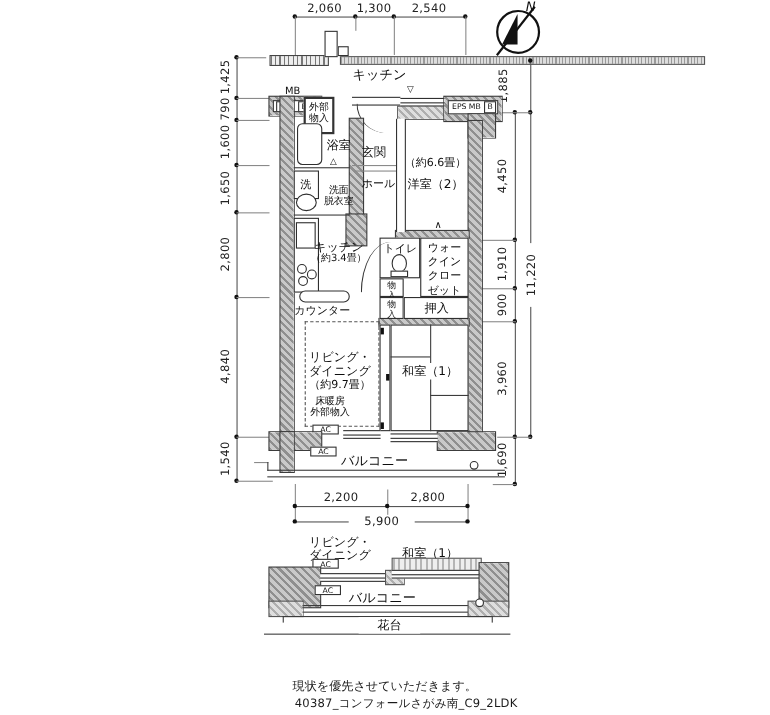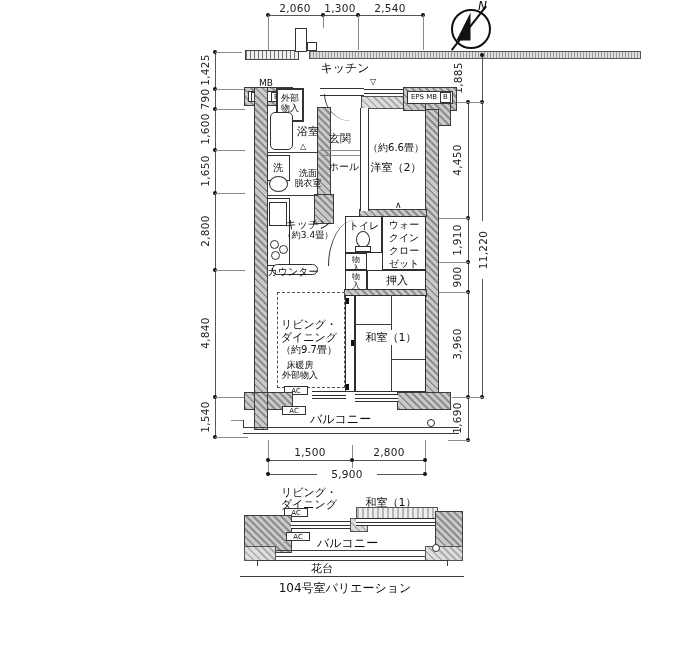--- a/index.html
+++ b/index.html
@@ -153,21 +153,21 @@
   <div class="hl" style="left:267px;top:195px;width:51px"></div>
 
   <div class="room" style="left:267px;top:198px;width:23px;height:68px"></div>
   <div class="room" style="left:269px;top:202px;width:18px;height:24px"></div>
   <div class="room" style="left:270px;top:240px;width:9px;height:9px;border-radius:50%"></div>
   <div class="room" style="left:279px;top:245px;width:9px;height:9px;border-radius:50%"></div>
   <div class="room" style="left:271px;top:251px;width:9px;height:9px;border-radius:50%"></div>
   <div class="lbl s11" style="left:282px;top:217px;width:52px">キッチン</div>
   <div class="lbl s9" style="left:280px;top:230px;width:56px">（約3.4畳）</div>
   <div class="room" style="left:272px;top:264px;width:46px;height:11px;border-radius:6px"></div>
-  <div class="lbl s10" style="left:266px;top:265px;width:54px">カウンター</div>
+  <div class="lbl s10" style="left:266px;top:275px;width:54px">カウンター</div>
 
   <div class="room" style="left:345px;top:216px;width:37px;height:37px"></div>
   <div class="lbl s10" style="left:346px;top:219px;width:36px">トイレ</div>
   <div class="room" style="left:356px;top:231px;width:14px;height:17px;border-radius:50%"></div>
   <div class="room" style="left:355px;top:246px;width:16px;height:6px"></div>
   <div style="position:absolute;left:328px;top:220px;width:26px;height:46px;border-left:1.2px solid #333;border-top-left-radius:100% 100%"></div>
 
   <div class="room" style="left:382px;top:216px;width:44px;height:54px"></div>
   <div class="lbl s10" style="left:384px;top:218px;width:40px">ウォー</div>
   <div class="lbl s10" style="left:384px;top:231px;width:40px">クイン</div>
@@ -212,21 +212,21 @@
   <div class="vl" style="left:243px;top:420px;height:8px"></div>
   <div class="room" style="left:427px;top:419px;width:8px;height:8px;border-radius:50%"></div>
 
   <div class="extv" style="left:268px;top:440px;height:34px"></div>
   <div class="extv" style="left:352px;top:445px;height:29px"></div>
   <div class="extv" style="left:425px;top:440px;height:34px"></div>
   <div class="dline" style="left:268px;top:460px;width:157px;height:1px"></div>
   <div class="dot" style="left:266px;top:458px"></div>
   <div class="dot" style="left:350px;top:458px"></div>
   <div class="dot" style="left:423px;top:458px"></div>
-  <div class="dim" style="left:280px;top:446px;width:60px">1,500</div>
+  <div class="dim" style="left:280px;top:446px;width:60px">2,200</div>
   <div class="dim" style="left:359px;top:446px;width:60px">2,800</div>
   <div class="dline" style="left:268px;top:474px;width:157px;height:1px"></div>
   <div class="dot" style="left:266px;top:472px"></div>
   <div class="dot" style="left:423px;top:472px"></div>
   <div class="dim" style="left:317px;top:468px;width:60px;background:#fff">5,900</div>
 
   <div class="lbl s11" style="left:277px;top:485px;width:64px">リビング・</div>
   <div class="lbl s11" style="left:275px;top:497px;width:68px">ダイニング</div>
   <div class="lbl s11" style="left:362px;top:495px;width:58px">和室（1）</div>
   <div class="box s7" style="left:284px;top:508px;width:24px;height:9px">AC</div>
@@ -239,17 +239,18 @@
   <div class="box s7" style="left:286px;top:532px;width:24px;height:9px">AC</div>
   <div class="lbl s12" style="left:317px;top:535px;width:60px">バルコニー</div>
   <div style="position:absolute;left:245px;top:550px;width:217px;height:5px;border-top:1px solid #3c3c3c;border-bottom:1px solid #3c3c3c"></div>
   <div class="wallL" style="left:245px;top:547px;width:30px;height:13px"></div>
   <div class="wallL" style="left:426px;top:547px;width:36px;height:13px"></div>
   <div class="room" style="left:432px;top:544px;width:8px;height:8px;border-radius:50%"></div>
   <div class="hl" style="left:257px;top:560px;width:190px"></div>
   <div class="hl" style="left:240px;top:576px;width:224px"></div>
   <div class="vl" style="left:257px;top:560px;height:6px"></div>
   <div class="vl" style="left:447px;top:560px;height:6px"></div>
-  <div class="lbl s11" style="left:294px;top:561px;width:56px;background:#fff">花台</div>
-  <div class="lbl s12" style="left:272px;top:580px;width:146px">104号室バリエーション</div>
-
+  <div class="lbl s11" style="left:326px;top:561px;width:56px;background:#fff">花台</div>
+
+  <div class="note" style="left:266px;top:616px;font-size:11px">現状を優先させていただきます。</div>
+  <div class="note" style="left:268px;top:633px;font-size:10.5px;letter-spacing:.2px">40387_コンフォールさがみ南_C9_2LDK</div>
 
 </div>
 
 </body></html>

